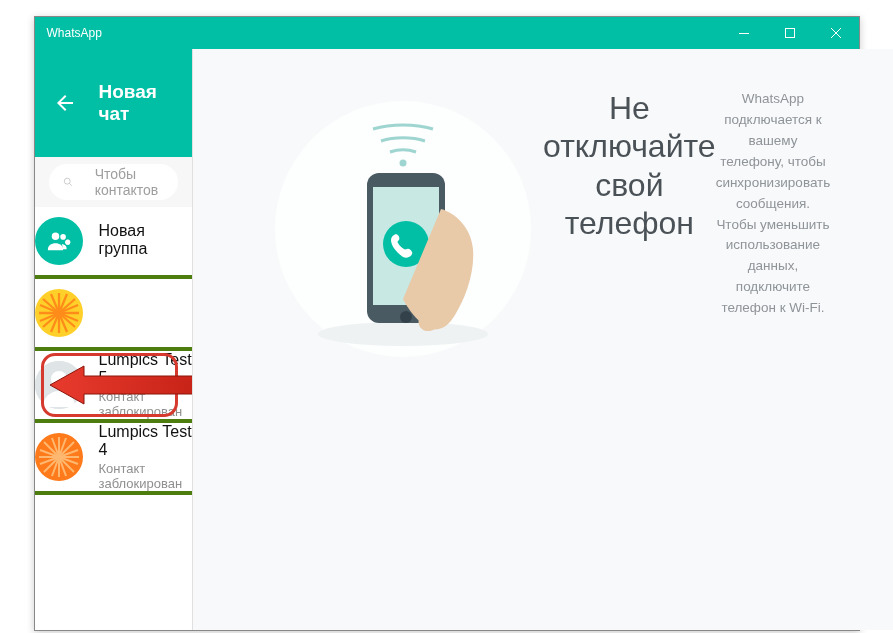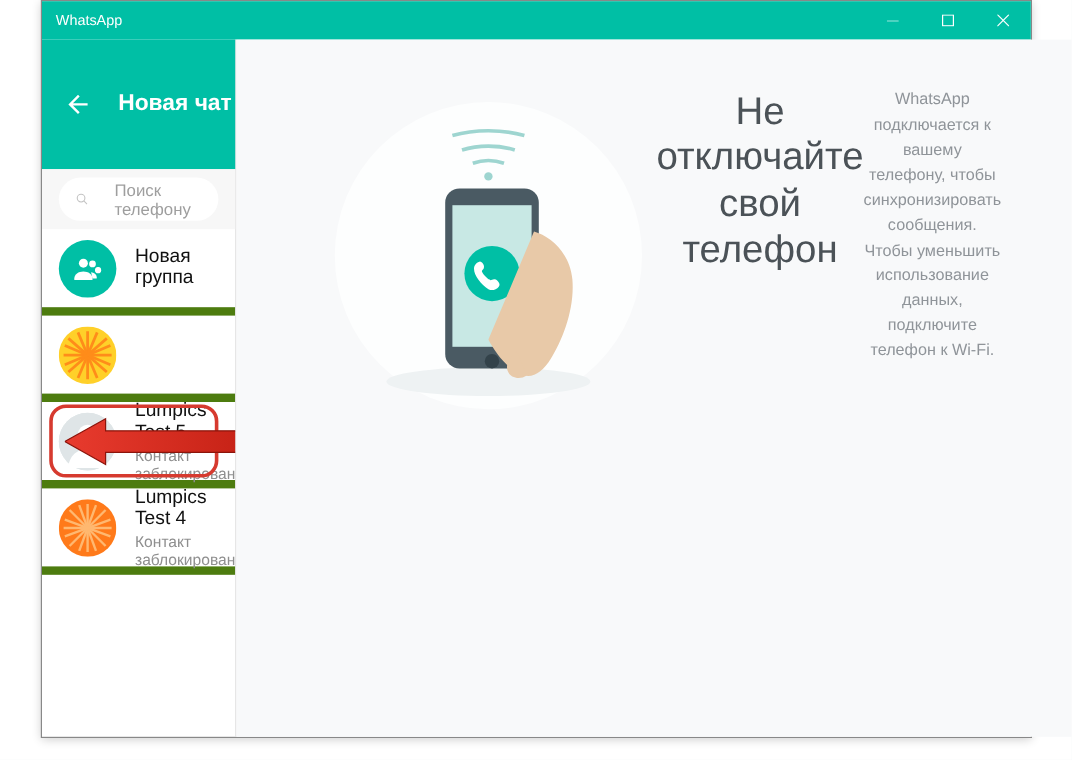--- a/index.html
+++ b/index.html
@@ -1,31 +1,31 @@
 <!DOCTYPE html>
 <html><head>
   <meta charset="utf-8">
   <style>
     *{box-sizing:border-box;margin:0;padding:0;font-family:"Segoe UI",Arial,sans-serif}
     body{background:#fff;width:893px;height:633px;overflow:hidden}
-    .window{width:826px;height:615px;margin:0 auto;border:1px solid #888;box-shadow:0 2px 8px rgba(0,0,0,.2);position:relative;background:#fff}
+    .window{width:826px;height:615px;margin:16px auto;border:1px solid #888;box-shadow:0 2px 8px rgba(0,0,0,.2);position:relative;background:#fff}
     .titlebar{height:32px;background:#00bfa5;display:flex;align-items:center;padding-left:12px;color:#fff;font-size:12px}
     .titlebar .spacer{flex:1}
     .winbtn{width:46px;height:32px;display:flex;align-items:center;justify-content:center;color:#fff}
     .content{display:flex;height:calc(100% - 32px)}
     .sidebar{width:364px;border-right:1px solid #e0e0e0;display:flex;flex-direction:column}
     .hdr{height:108px;background:#00bfa5;display:flex;align-items:center;padding-left:18px;color:#fff}
     .back{width:24px;height:24px;margin-right:22px}
     .hdr h1{font-size:19px;font-weight:600}
     .searchwrap{height:50px;background:#f7f7f7;display:flex;align-items:center;padding:0 14px}
     .searchbox{flex:1;background:#fff;border-radius:18px;height:36px;display:flex;align-items:center;padding:0 14px}
     .searchbox svg{opacity:.35}
     .searchph{margin-left:22px;color:#9e9e9e;font-size:14px}
     .list{flex:1;overflow:hidden}
-    .row{display:flex;align-items:center;height:72px;padding-left:14px;border-bottom:7px solid #4d7c0f;cursor:pointer;position:relative}
+    .row{display:flex;align-items:center;height:72px;border-bottom:4px solid #4d7c0f;cursor:pointer;position:relative}
     .av{width:48px;height:48px;border-radius:50%;flex-shrink:0;margin-right:16px;display:flex;align-items:center;justify-content:center}
     .av.default{background:#dfe5e7}
     .txt{flex:1;min-width:0}
     .name{font-size:16px;color:#111;margin-bottom:2px}
     .sub{font-size:13px;color:#8f8f8f}
     .hl{position:absolute;left:6px;right:14px;top:2px;bottom:2px;border:3px solid #d63a2f;border-radius:14px;pointer-events:none}
     .arrow-ann{position:absolute;right:-28px;top:50%;transform:translateY(-50%);pointer-events:none}
     .main{flex:1;display:flex;flex-direction:row;align-items:flex-start;justify-content:center;padding:40px 70px;background:#f8f9fa;text-align:center}
     .illus{margin-bottom:30px}
     h2.maintitle{font-size:32px;font-weight:300;color:#4b5257;line-height:1.2;margin-bottom:24px}
@@ -64,21 +64,21 @@
             </svg>
         </div>
         <h1>Новая чат</h1>
       </div>
       <div class="searchwrap">
         <div class="searchbox">
           <svg width="16" height="16" viewBox="0 0 24 24">
               <circle cx="10" cy="10" r="7" fill="none" stroke="#555" stroke-width="2"></circle>
               <line x1="15" y1="15" x2="21" y2="21" stroke="#555" stroke-width="2"></line>
             </svg>
-          <span class="searchph">Поиск телефону</span>
+          <span class="searchph">Чтобы контактов</span>
         </div>
       </div>
       <div class="list">
         <div class="row">
           <div class="av" style="background:#00bfa5">
             <svg width="28" height="28" viewBox="0 0 24 24" fill="#fff">
                 <circle cx="9" cy="8" r="3.2"></circle>
                 <circle cx="15.5" cy="8.5" r="2.4"></circle>
                 <path d="M2.5 19c0-3 3-5 6.5-5s6.5 2 6.5 5v1H2.5z"></path>
                 <path d="M14.5 14.5c2 .3 4 1.6 4 3.5v1h-3"></path>

